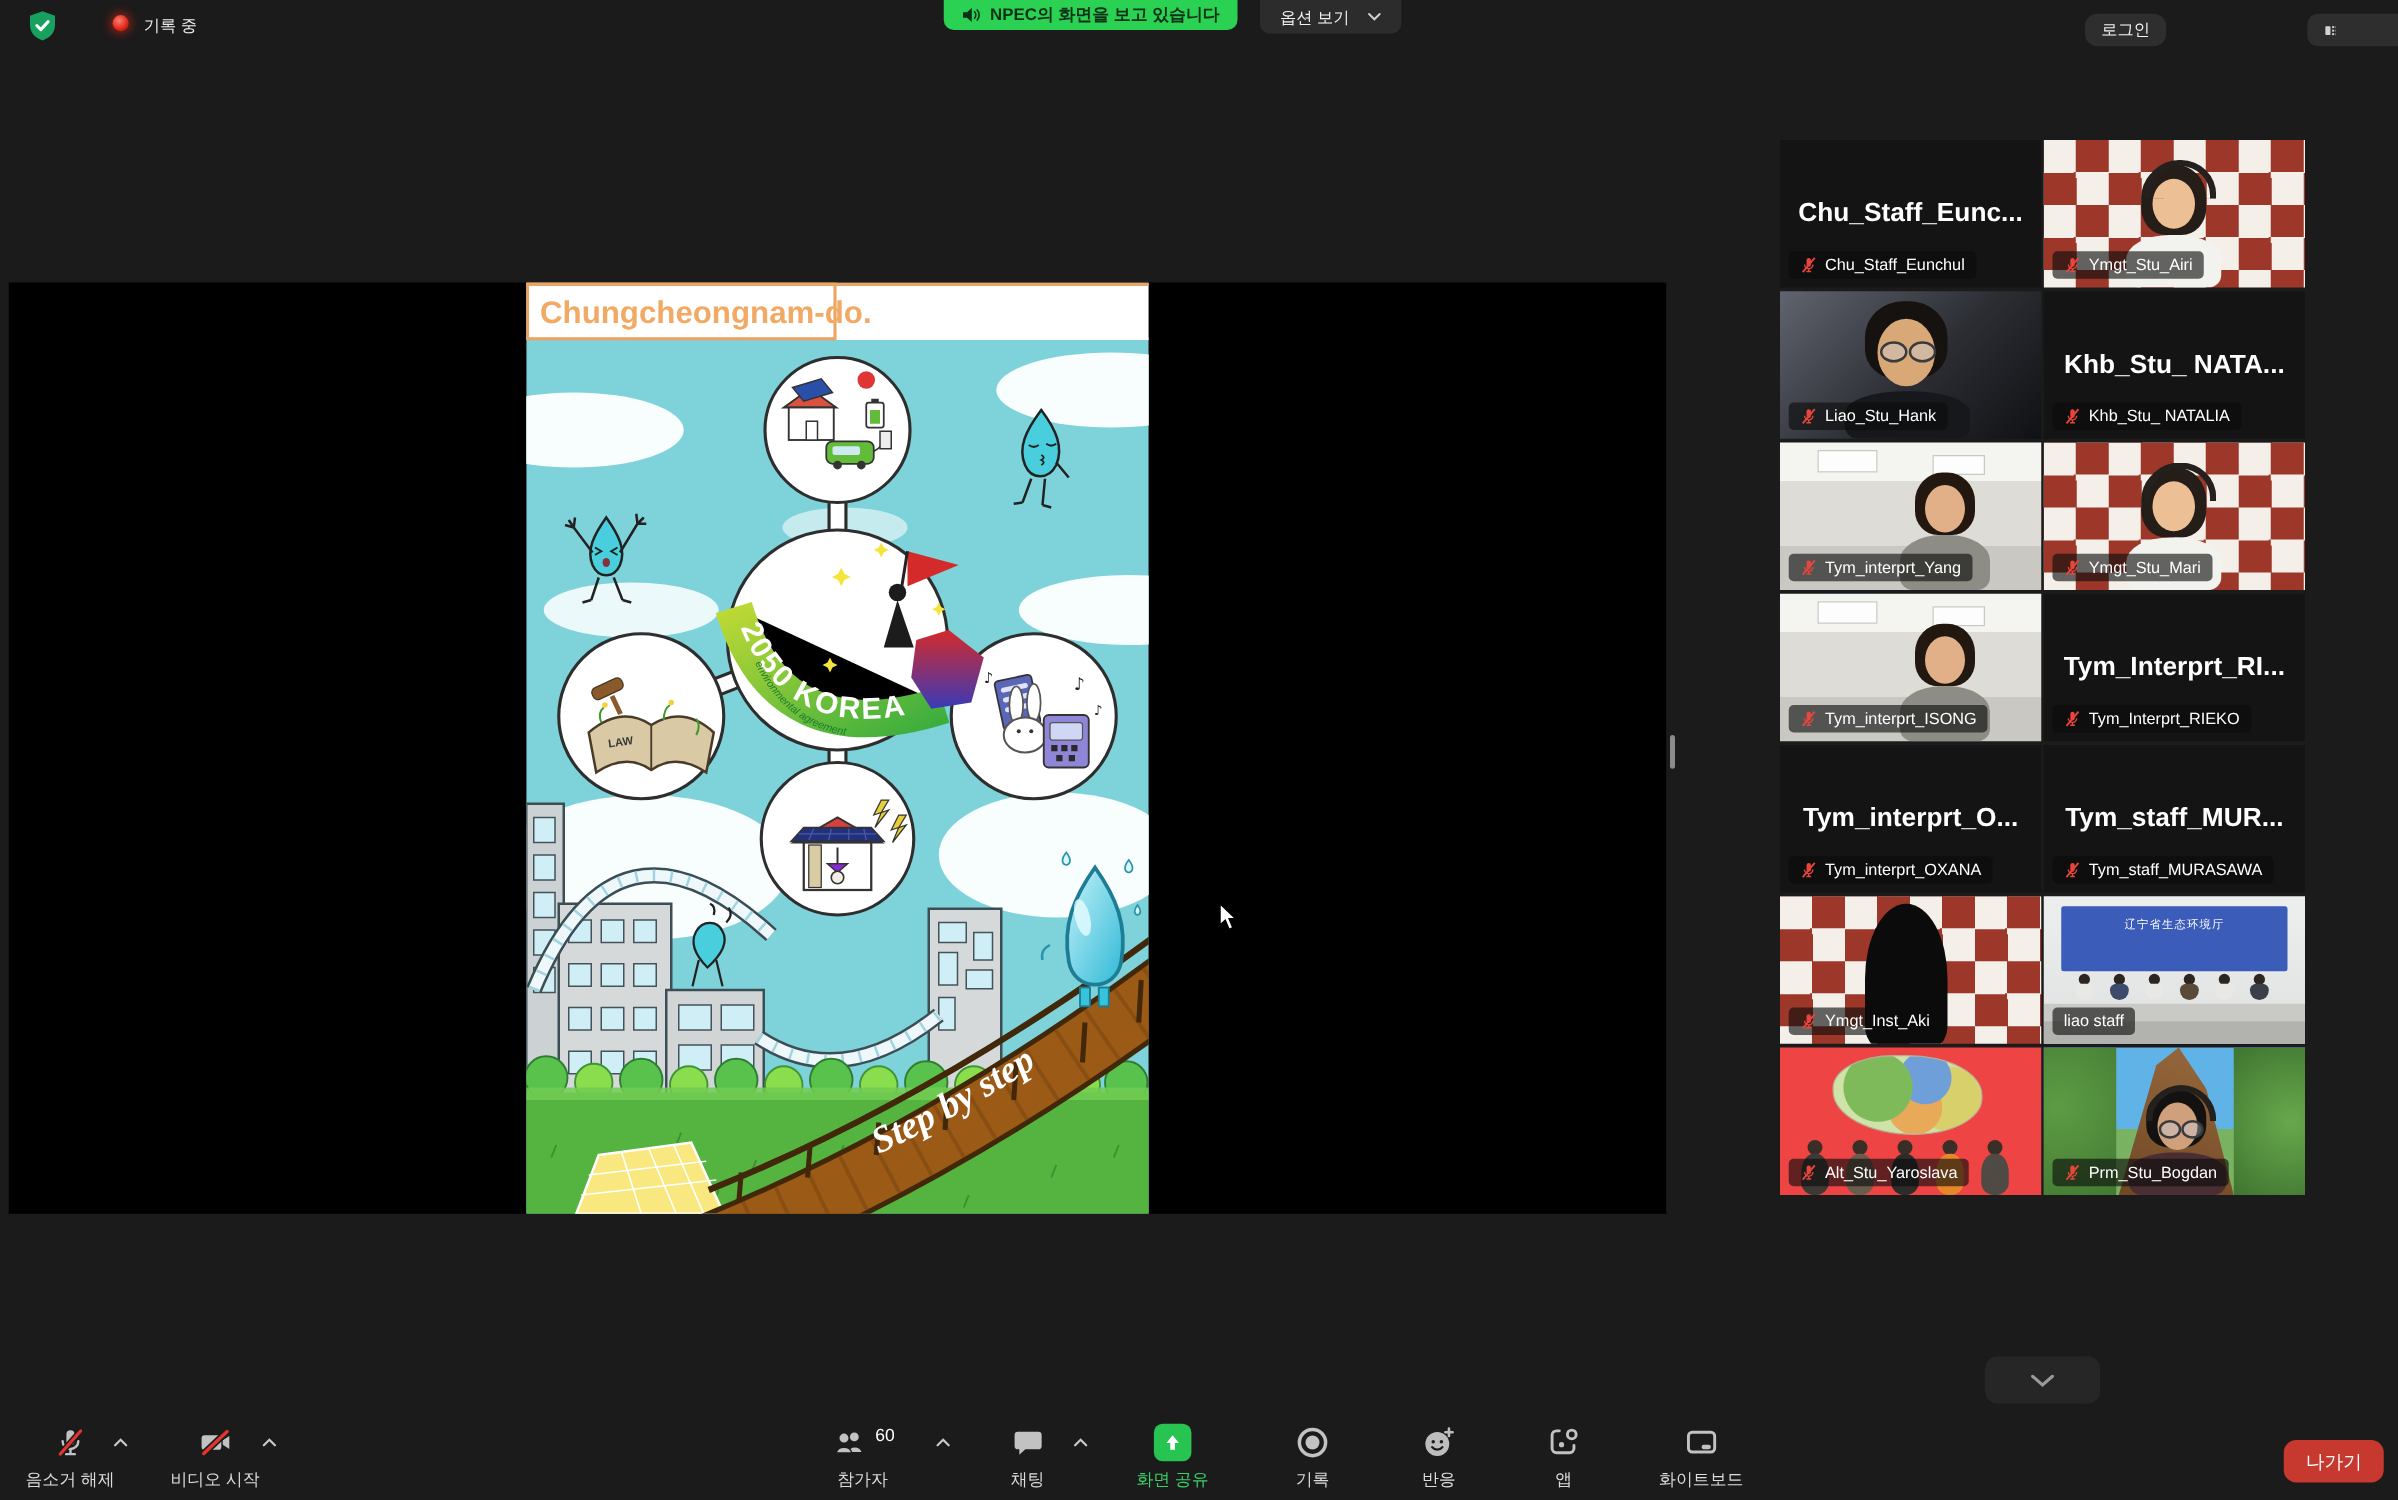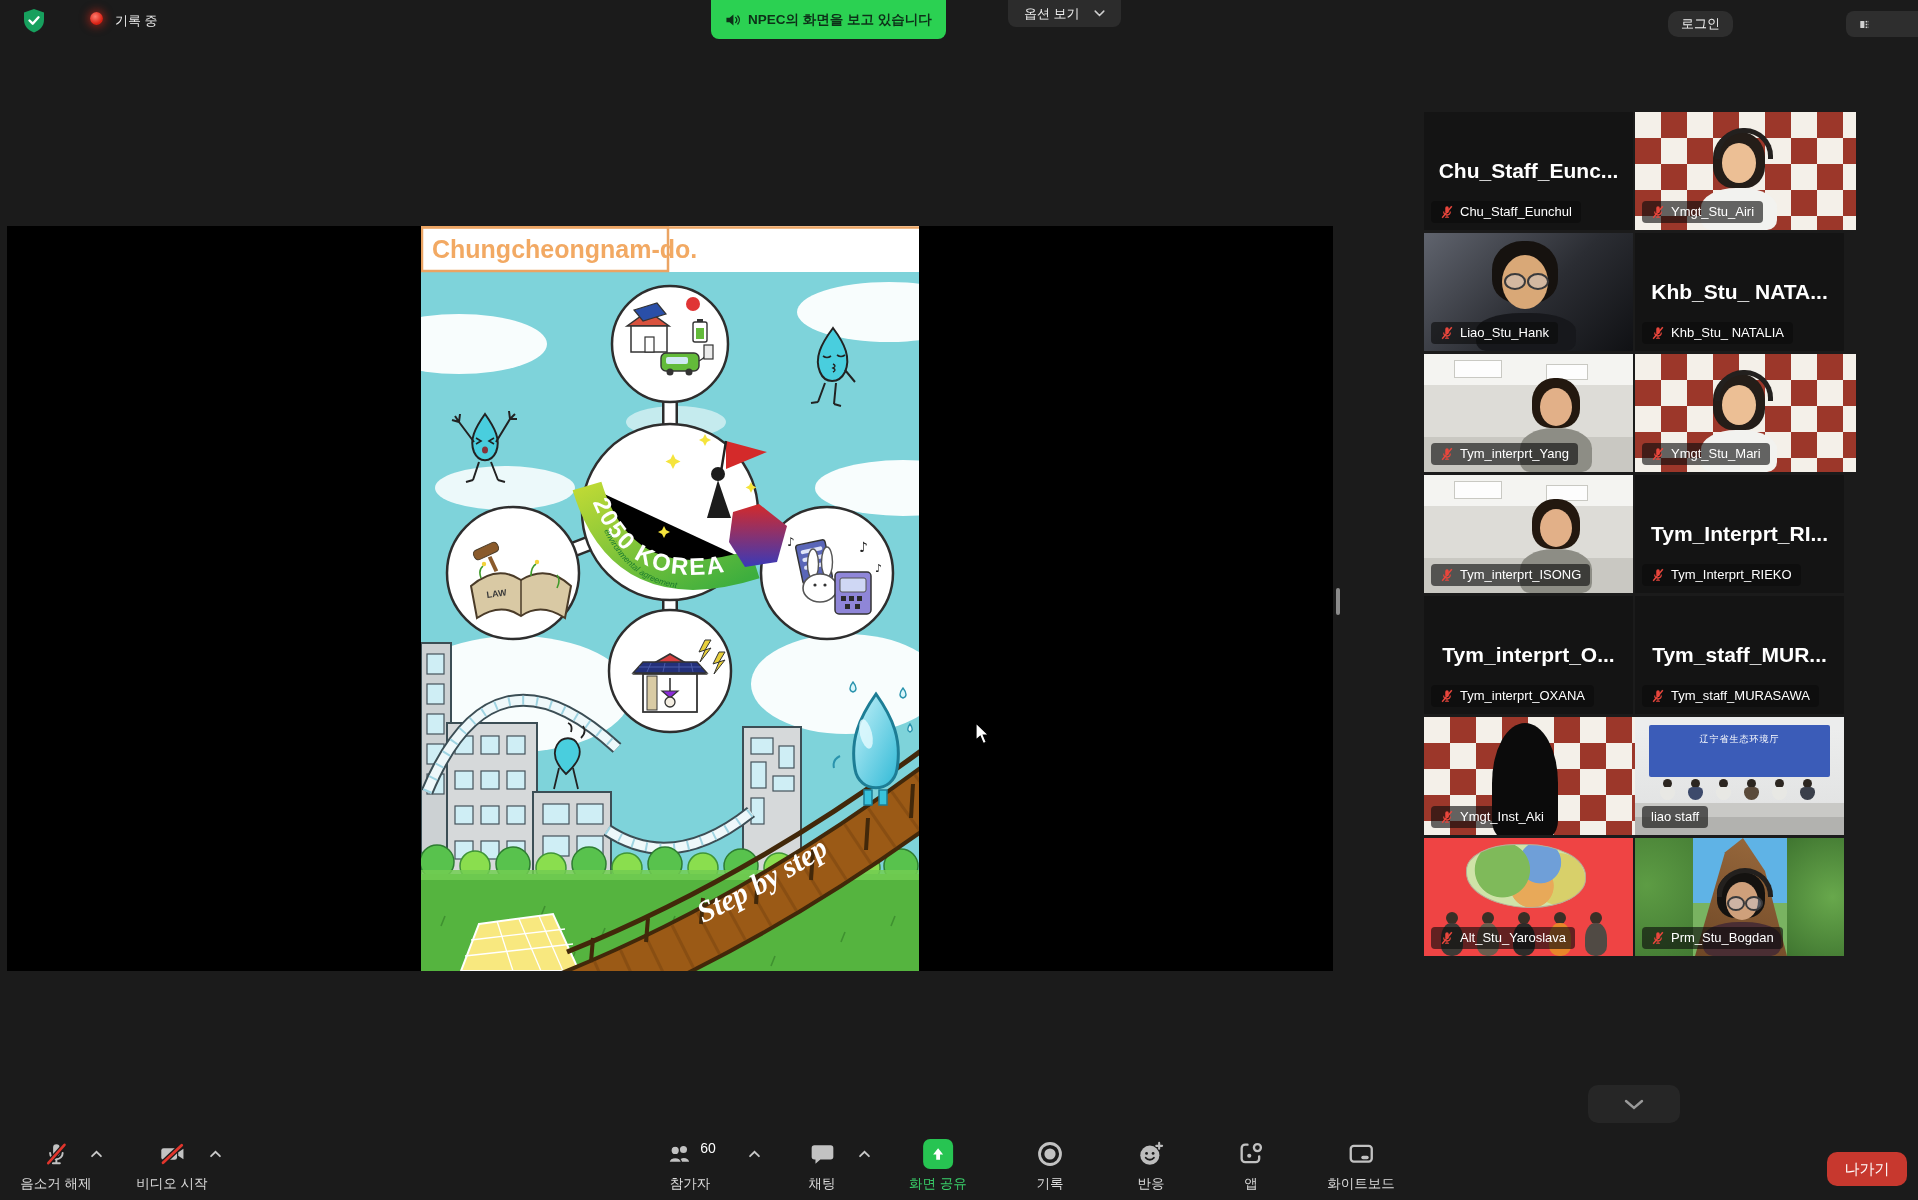--- a/index.html
+++ b/index.html
@@ -4,21 +4,21 @@
 <style>
   html,body{margin:0;padding:0;background:#1b1b1b;width:1918px;height:1200px;overflow:hidden;
     font-family:"Liberation Sans",sans-serif;-webkit-font-smoothing:antialiased;}
   #stage{position:absolute;inset:0;width:1918px;height:1200px;background:#1b1b1b;}
   
   .topbar{position:absolute;left:0;top:0;width:1918px;height:42px;}
   .shield{position:absolute;left:22px;top:8px;width:24px;height:26px;}
   .recdot{position:absolute;left:90px;top:12px;width:13px;height:13px;border-radius:50%;
     background:radial-gradient(circle at 40% 35%,#ff7d6e,#d81f12 65%);box-shadow:0 0 8px 2px rgba(230,40,25,.55);}
   .rec-label{position:absolute;left:115px;top:12px;font-size:13px;color:#ededed;}
-  .banner{position:absolute;left:711px;top:0;height:39px;background:#2bd152;color:#0d3018;
+  .banner{position:absolute;left:755px;top:0;height:24px;background:#2bd152;color:#0d3018;
     display:flex;align-items:center;gap:7px;padding:0 14px;border-radius:0 0 8px 8px;font-size:13.5px;font-weight:bold;}
   .optbtn{position:absolute;left:1008px;top:0;height:27px;background:#2c2c2c;color:#f0f0f0;display:flex;
     align-items:center;gap:14px;padding:0 16px;border-radius:0 0 8px 8px;font-size:13px;cursor:pointer;}
   .pillbtn{position:absolute;top:11px;height:26px;background:#2e2e2e;color:#f2f2f2;border:none;border-radius:8px;
     font-size:13px;display:flex;align-items:center;gap:7px;padding:0 13px;cursor:pointer;font-family:inherit;}
   
   .screen{position:absolute;left:7px;top:226px;width:1326px;height:745px;background:#000;}
   .poster{position:absolute;left:414px;top:0;width:498px;height:745px;}
   .divider{position:absolute;left:1336px;top:588px;width:4px;height:27px;background:#8b8b8b;border-radius:2px;cursor:col-resize;}
   .cursor{position:absolute;left:975px;top:722px;}
@@ -33,21 +33,21 @@
     background:rgba(12,12,12,.62);color:#fff;font-size:13px;padding:3px 9px 4px;border-radius:4px;
     max-width:90%;white-space:nowrap;overflow:hidden;}
   .tile i{position:absolute;display:block;}
   .f{border-radius:50%;}
   .h{border-radius:46% 46% 38% 38%;}
   .b{border-radius:46% 46% 10px 10px;}
   .hp{border:5px solid #23201e;border-bottom:none;border-radius:28px 28px 0 0;background:transparent;}
   .lens{border:2px solid #3a3a3c;border-radius:50%;background:rgba(200,215,240,.35);}
   .scene-classroom{background:linear-gradient(180deg,#dedcd6 0 64%,#b4b2ab 64% 74%,#8e8c86 74% 100%);}
   .scene-classroom .blinds{inset:0 0 38% 0;background:repeating-linear-gradient(180deg,#ecebe7 0 9px,#c6c5bf 9px 12px);}
-  .scene-sponsor,.scene-sponsor-sil{background:repeating-conic-gradient(#9c372a 0% 25%,#f4f0e9 0% 50%) 0 0/52px 52px;padding-left:12px;}
+  .scene-sponsor,.scene-sponsor-sil{background:repeating-conic-gradient(#9c372a 0% 25%,#f4f0e9 0% 50%) 0 0/52px 52px;}
   .scene-dark{background:linear-gradient(135deg,#60646e 0%,#2b2d33 55%,#101114 100%);}
   .scene-office{background:linear-gradient(180deg,#f4f4f1 0 26%,#dddcd7 26% 70%,#c9c8c2 70% 100%);}
   .scene-ceiling{background:linear-gradient(115deg,#f6f6f3,#d2d3cf);}
   .scene-conference{background:linear-gradient(180deg,#eceded 0 10%,#dfe0e0);}
   .scene-map{background:#ef4444;}
   .scene-outdoor{background:linear-gradient(180deg,#5fb3e6 0 55%,#79b361 55% 100%);}
   .bannerblue{position:absolute;left:14px;top:8px;width:181px;height:44px;background:#3b5cb8;border-radius:2px;
     color:#fff;font-size:9px;text-align:center;padding-top:8px;letter-spacing:1px;}
   .morebtn{position:absolute;left:1588px;top:1085px;width:92px;height:38px;background:#262626;border:none;
     border-radius:10px;display:flex;align-items:center;justify-content:center;cursor:pointer;}

